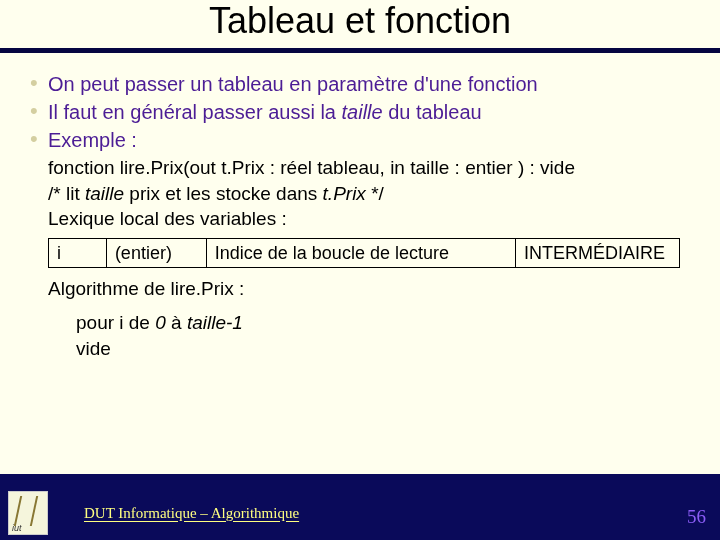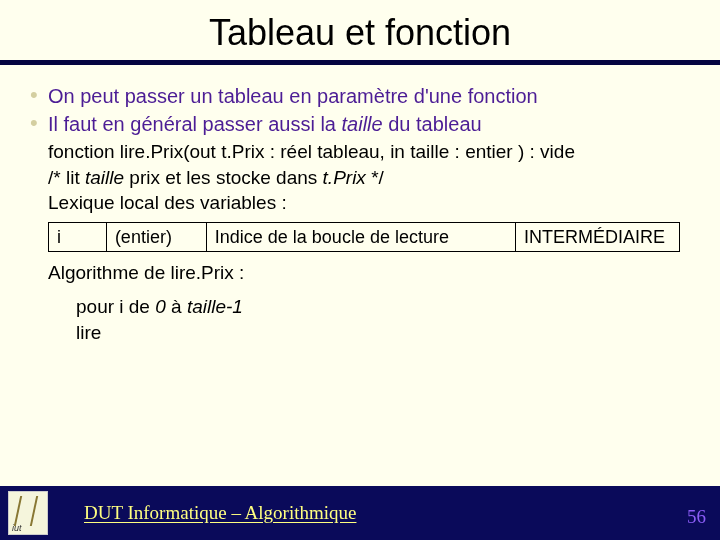--- a/index.html
+++ b/index.html
@@ -11,21 +11,21 @@
     position: relative;
   }
   .slide {
     width: 720px;
     height: 540px;
     position: relative;
   }
   .title-wrap {
     background: #ffffee;
     width: 100%;
-    padding: 12px 0 0 0;
+    padding: 0 0 0 0;
   }
   .title {
     text-align: center;
     font-size: 36px;
     font-weight: 400;
     color: #000;
     padding-bottom: 6px;
   }
   .hr {
     height: 5px;
@@ -123,21 +123,21 @@
   .logo::after {
     content: "iut";
     position: absolute;
     left: 3px; bottom: 1px;
     font-size: 9px;
     color: #333;
     font-style: italic;
   }
   .footer-text {
     font-family: "Times New Roman", Times, serif;
-    font-size: 19px;
+    font-size: 15px;
     color: #ffff80;
     margin-left: 36px;
     text-decoration: underline;
     text-underline-offset: 3px;
   }
   .page-num {
     position: absolute;
     right: 14px;
     bottom: 12px;
     font-family: "Times New Roman", Times, serif;
@@ -152,20 +152,21 @@
 
   <div class="title-wrap">
     <h1 class="title">Tableau et fonction</h1>
   </div>
   <div class="hr"></div>
 
   <div class="content">
     <ul class="bullets">
       <li>On peut passer un tableau en paramètre d'une fonction</li>
       <li>Il faut en général passer aussi la <span class="italic">taille</span> du tableau</li>
+      <li>Exemple :</li>
     </ul>
 
     <div class="subblock">
       <div>fonction lire.Prix(out t.Prix : réel tableau, in taille : entier ) : vide</div>
       <div>/* lit <span class="italic">taille</span> prix et les stocke dans <span class="italic">t.Prix</span> */</div>
       <div>Lexique local des variables :</div>
 
       <table class="lex-table">
         <tbody>
             <tr>
@@ -174,21 +175,21 @@
           <td class="c3">Indice de la boucle de lecture</td>
           <td class="c4">INTERMÉDIAIRE</td>
         </tr>
       </tbody>
         </table>
 
       <div>Algorithme de lire.Prix :</div>
 
       <div class="algo">
         <div>pour i de <span class="italic">0</span> à <span class="italic">taille-1</span></div>
-        <div>lire</div>
+        <div>vide</div>
       </div>
     </div>
   </div>
 
   <div class="footer">
     <div class="logo"></div>
     <div class="footer-text">DUT Informatique – Algorithmique</div>
     <div class="page-num">56</div>
   </div>
 

